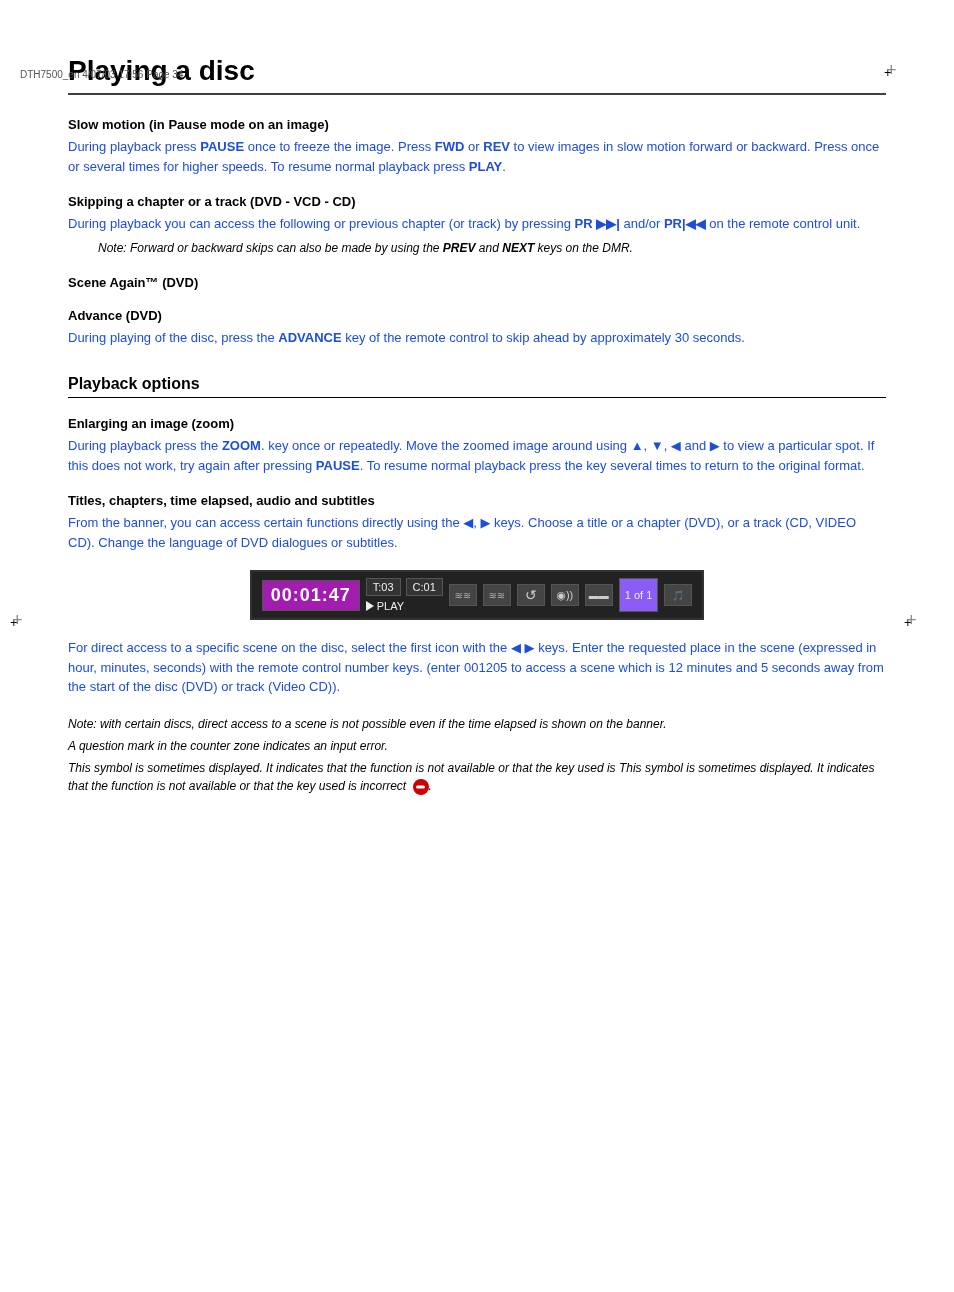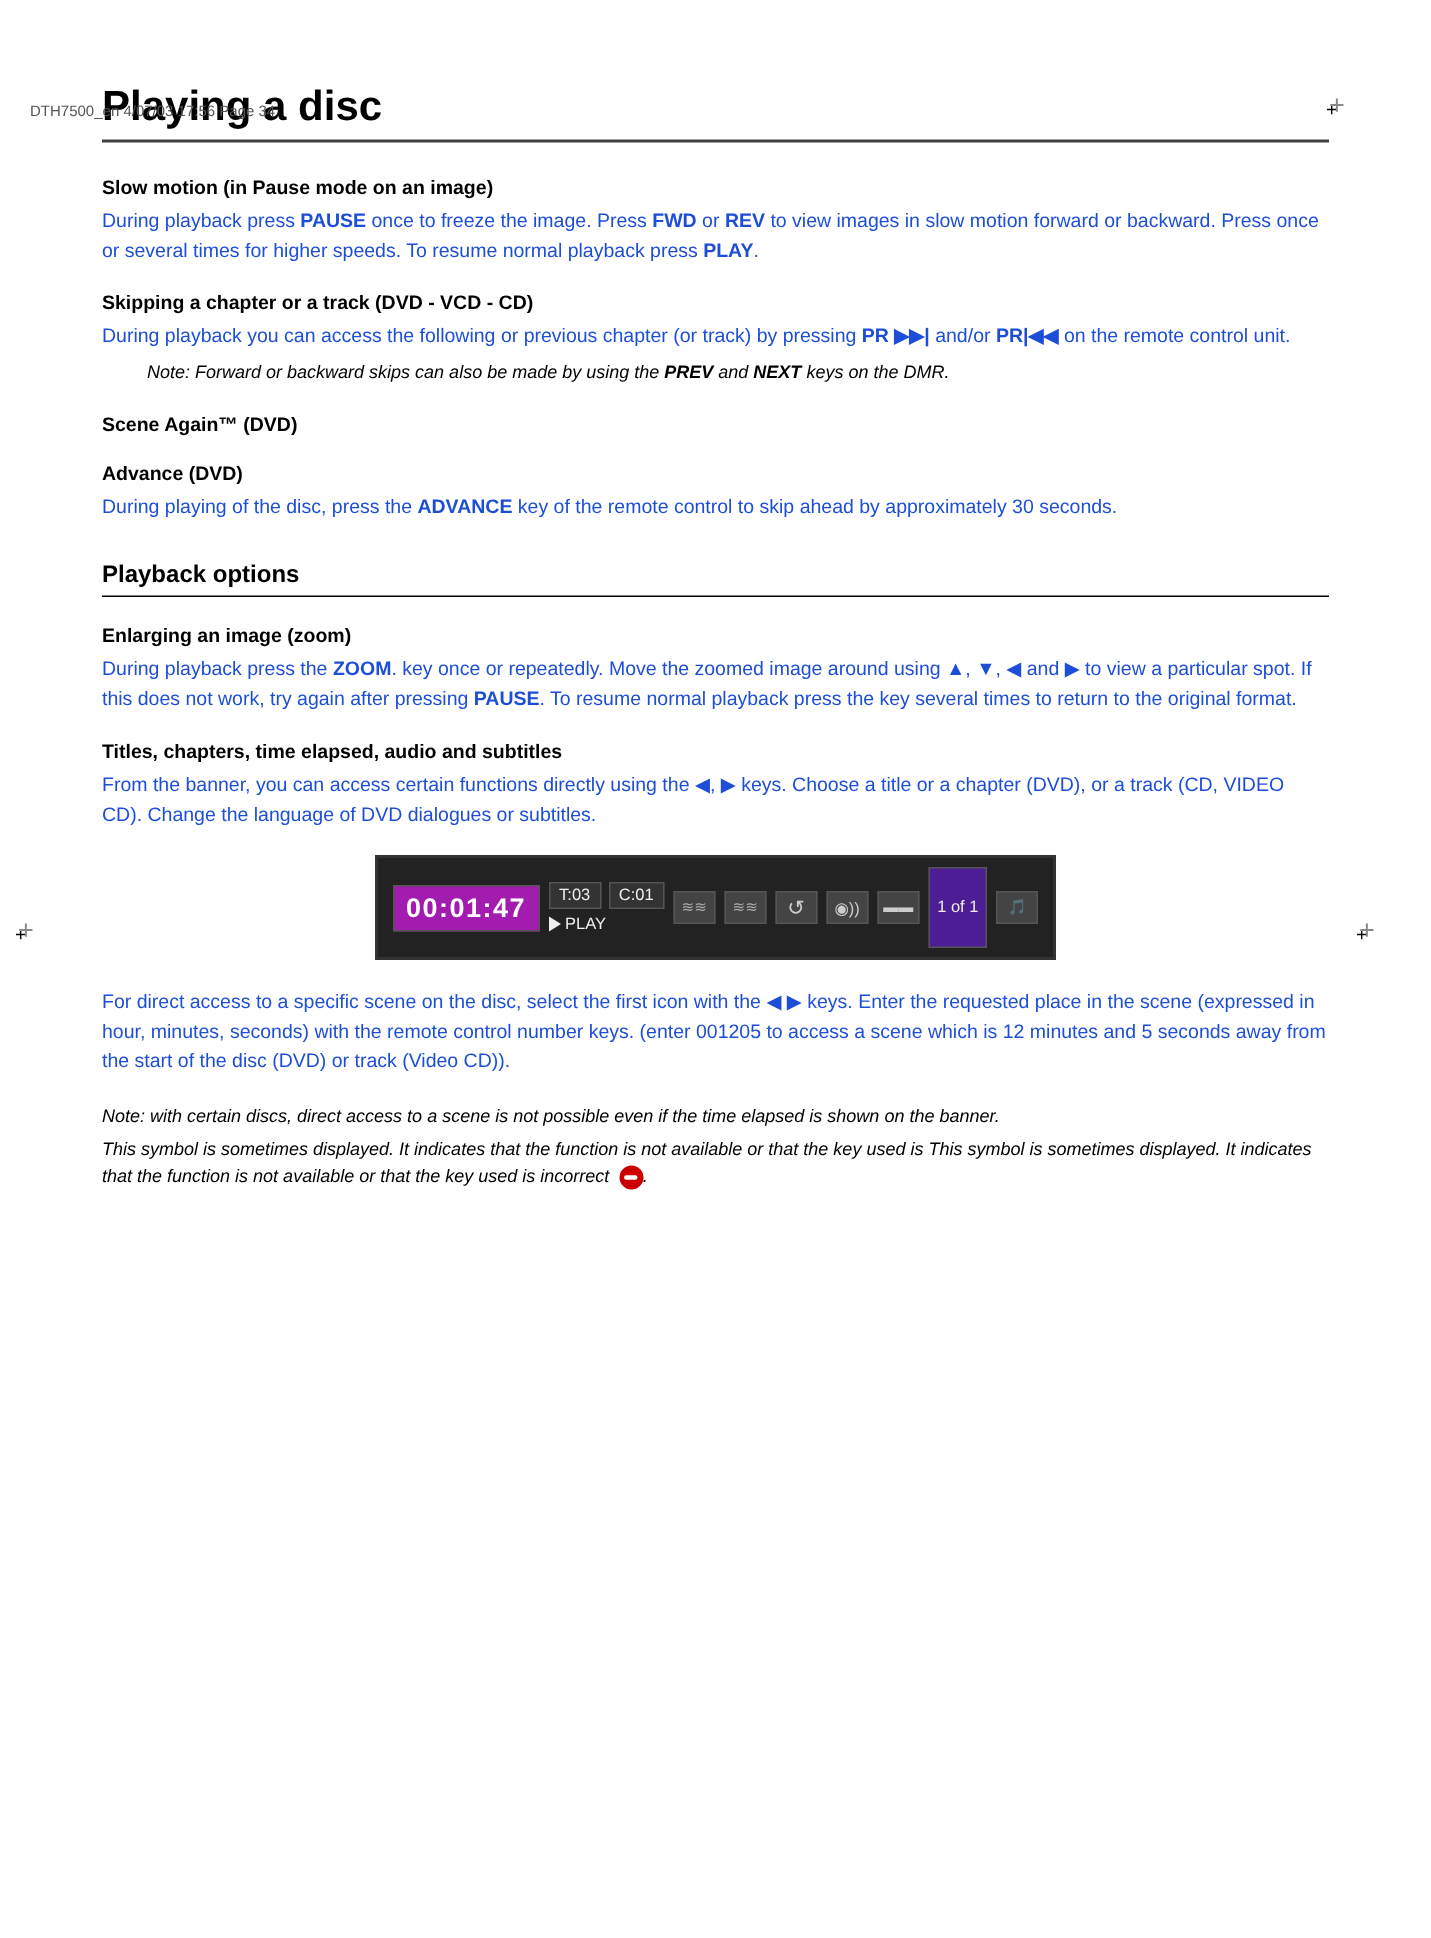--- a/index.html
+++ b/index.html
@@ -197,23 +197,23 @@
       display: flex;
       align-items: center;
       justify-content: center;
       font-size: 14px;
       color: #eee;
     }
 
     .banner-of {
       font-size: 11px;
       color: #eee;
-      background: #4c1d95;
+      background: #8b5cf6;
       border: 1px solid #555;
-      padding: 20px 5px;
+      padding: 10px 5px;
       text-align: right;
     }
 
     .banner-row {
       display: flex;
       flex-direction: column;
       gap: 4px;
     }
 
     .banner-top-row {
@@ -376,20 +376,23 @@
 
       <p class="body-text">
         For direct access to a specific scene on the disc, select the first icon with the ◀ ▶ keys. Enter the requested place in the scene (expressed in hour, minutes, seconds) with the remote control number keys. (enter 001205 to access a scene which is 12 minutes and 5 seconds away from the start of the disc (DVD) or track (Video CD)).
       </p>
 
       <div style="margin-top: 18px;">
         <p class="note-plain">
           Note: with certain discs, direct access to a scene is not possible even if the time elapsed is shown on the banner.
         </p>
         <p class="note-plain">
+          A question mark in the counter zone indicates an input error.
+        </p>
+        <p class="note-plain">
           This symbol is sometimes displayed. It indicates that the function is not available or that the key used is
           <span>This symbol is sometimes displayed. It indicates that the function is not available or that the key used is incorrect</span>
           <span class="no-entry-symbol"></span>.
         </p>
       </div>
 
     </div>
 
   </div>
 

